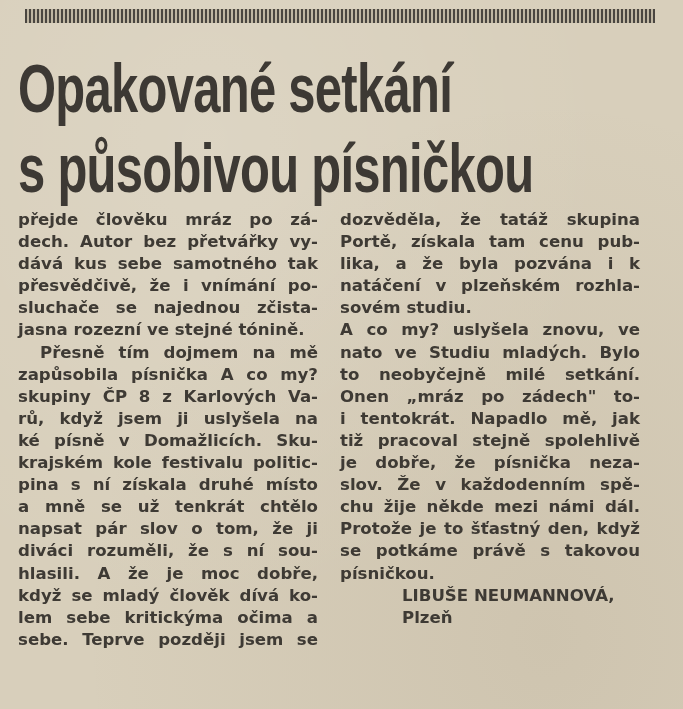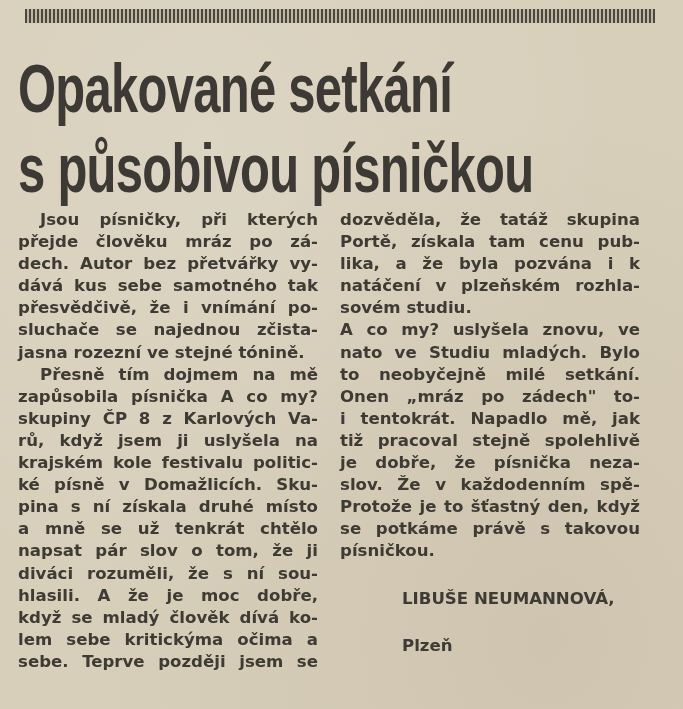--- a/index.html
+++ b/index.html
@@ -27,46 +27,45 @@
     .column {
       position: absolute; top: 209px;
       font-family: "DejaVu Sans", sans-serif; font-weight: bold;
       font-size: 16.6px; line-height: 22.1px; color: #3e3a34;
     }
     .col-left { left: 18px; width: 300px; }
     .col-right { left: 340px; width: 300px; }
     .line { display: block; text-align: justify; text-align-last: justify; white-space: nowrap; height: 22.1px; overflow: visible; }
     .line.indent { padding-left: 22px; }
     .line.last { text-align-last: left; }
-    .byline { padding-left: 62px; margin-top: 25px; }
+    .byline { padding-left: 62px; }
   </style>
 </head>
 <body>
 
 <div class="rule-bar"></div>
 
 <div class="headline">
   <div>Opakované setkání</div>
   <div>s působivou písničkou</div>
 </div>
 
 <div class="column col-left" id="col-left">
-    <span class="line indent">Jsou písničky, při kterých</span>
     <span class="line">přejde člověku mráz po zá-</span>
     <span class="line">dech. Autor bez přetvářky vy-</span>
     <span class="line">dává kus sebe samotného tak</span>
     <span class="line">přesvědčivě, že i vnímání po-</span>
     <span class="line">sluchače se najednou zčista-</span>
     <span class="line last">jasna rozezní ve stejné tónině.</span>
     <span class="line indent">Přesně tím dojmem na mě</span>
     <span class="line">zapůsobila písnička A co my?</span>
     <span class="line">skupiny ČP 8 z Karlových Va-</span>
     <span class="line">rů, když jsem ji uslyšela na</span>
+    <span class="line">ké písně v Domažlicích. Sku-</span>
     <span class="line">krajském kole festivalu politic-</span>
-    <span class="line">ké písně v Domažlicích. Sku-</span>
     <span class="line">pina s ní získala druhé místo</span>
     <span class="line">a mně se už tenkrát chtělo</span>
     <span class="line">napsat pár slov o tom, že ji</span>
     <span class="line">diváci rozuměli, že s ní sou-</span>
     <span class="line">hlasili. A že je moc dobře,</span>
     <span class="line">když se mladý člověk dívá ko-</span>
     <span class="line">lem sebe kritickýma očima a</span>
     <span class="line">sebe. Teprve později jsem se</span>
   </div>
 <div class="column col-right" id="col-right">
@@ -76,18 +75,19 @@
     <span class="line">natáčení v plzeňském rozhla-</span>
     <span class="line last">sovém studiu.</span>
     <span class="line">A co my? uslyšela znovu, ve</span>
     <span class="line">nato ve Studiu mladých. Bylo</span>
     <span class="line">to neobyčejně milé setkání.</span>
     <span class="line">Onen „mráz po zádech" to-</span>
     <span class="line">i tentokrát. Napadlo mě, jak</span>
     <span class="line">tiž pracoval stejně spolehlivě</span>
     <span class="line">je dobře, že písnička neza-</span>
     <span class="line">slov. Že v každodenním spě-</span>
+    <span class="line">chu žije někde mezi námi dál.</span>
     <span class="line">Protože je to šťastný den, když</span>
     <span class="line">se potkáme právě s takovou</span>
     <span class="line last">písničkou.</span>
     <span class="line last byline">LIBUŠE NEUMANNOVÁ,</span>
     <span class="line last byline">Plzeň</span>
   </div>
 
 </body></html>

